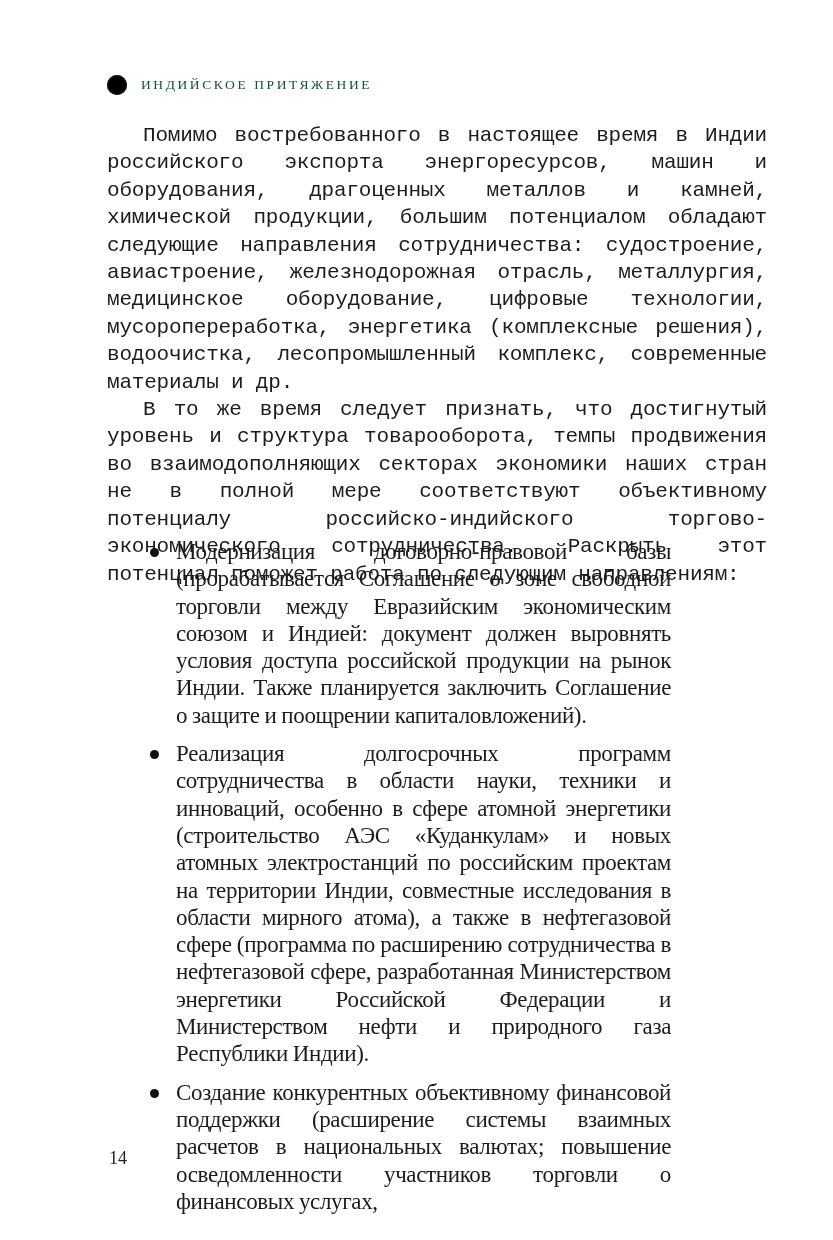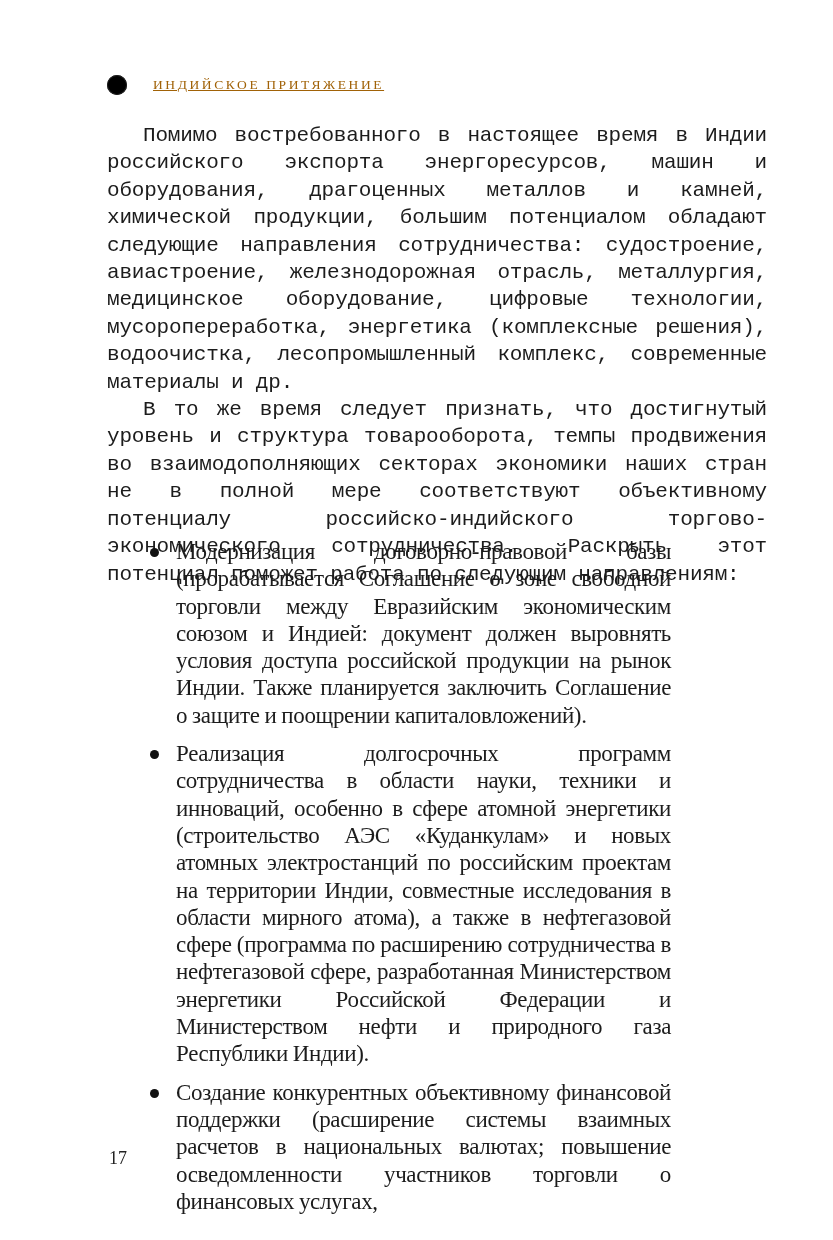--- a/index.html
+++ b/index.html
@@ -2,22 +2,22 @@
 <html><head>
 <meta charset="utf-8">
 <style>
   html, body { margin: 0; padding: 0; background: #ffffff; }
   body { width: 833px; height: 1240px; position: relative; overflow: hidden; }
   .page { position: absolute; left: 0; top: 0; width: 833px; height: 1240px; background: #fff; color: #1a1a1a;
           font-family: "DejaVu Serif", "Liberation Serif", serif; }
   .running-head { position: absolute; left: 107px; top: 74px; height: 22px; display: flex; align-items: center; }
   .head-dot { width: 20px; height: 20px; border-radius: 50%; background: #000; display: inline-block;
               box-shadow: inset 0 0 0 1px #222; }
-  .head-title { margin-left: 26px; font-family: "Liberation Serif", serif; font-size: 13.5px; letter-spacing: 2.6px;
-                color: #a16207; text-transform: uppercase; text-decoration: underline; }
+  .head-title { margin-left: 14px; font-family: "Liberation Serif", serif; font-size: 13.5px; letter-spacing: 2.6px;
+                color: #14532d; text-transform: uppercase; }
   .body-text { position: absolute; left: 107px; top: 122px; width: 660px; }
   .para { margin: 0; font-family: Liberation Mono, monospace; font-size: 21px; line-height: 27.4px;
           text-align: justify; text-align-last: left; text-indent: 36px; color: #1c1c1c; letter-spacing: -0.2px; }
   .list { position: absolute; left: 137px; top: 527px; width: 545px; margin: 0; padding: 0; list-style: none; }
   .list-item { position: relative; padding-left: 28px; margin: 11px;
                font-family: Liberation Serif, serif; font-size: 23px; line-height: 27.3px;
                text-align: justify; text-align-last: left; color: #1c1c1c; letter-spacing: -0.35px; word-spacing: -0.5px; }
   .bullet { position: absolute; left: 2px; top: 10px; width: 9px; height: 9px; border-radius: 50%; background: #111; }
   .folio { position: absolute; left: 109px; top: 1148px; font-family: "Liberation Serif", serif; font-size: 18px; color: #222; }
 </style>
@@ -44,15 +44,15 @@
     <li class="list-item">
       <span class="bullet"></span>
       <span>Реализация долгосрочных программ сотрудничества в области науки, техники и инноваций, особенно в сфере атомной энергетики (строительство АЭС «Куданкулам» и новых атомных электростанций по российским проектам на территории Индии, совместные исследования в области мирного атома), а также в нефтегазовой сфере (программа по расширению сотрудничества в нефтегазовой сфере, разработанная Министерством энергетики Российской Федерации и Министерством нефти и природного газа Республики Индии).</span>
     </li>
     <li class="list-item">
       <span class="bullet"></span>
       <span>Создание конкурентных объективному финансовой поддержки (расширение системы взаимных расчетов в национальных валютах; повышение осведомленности участников торговли о финансовых услугах,</span>
     </li>
   </ul>
 
-  <div class="folio">17</div>
+  <div class="folio">14</div>
 
 </div>
 
 </body></html>

